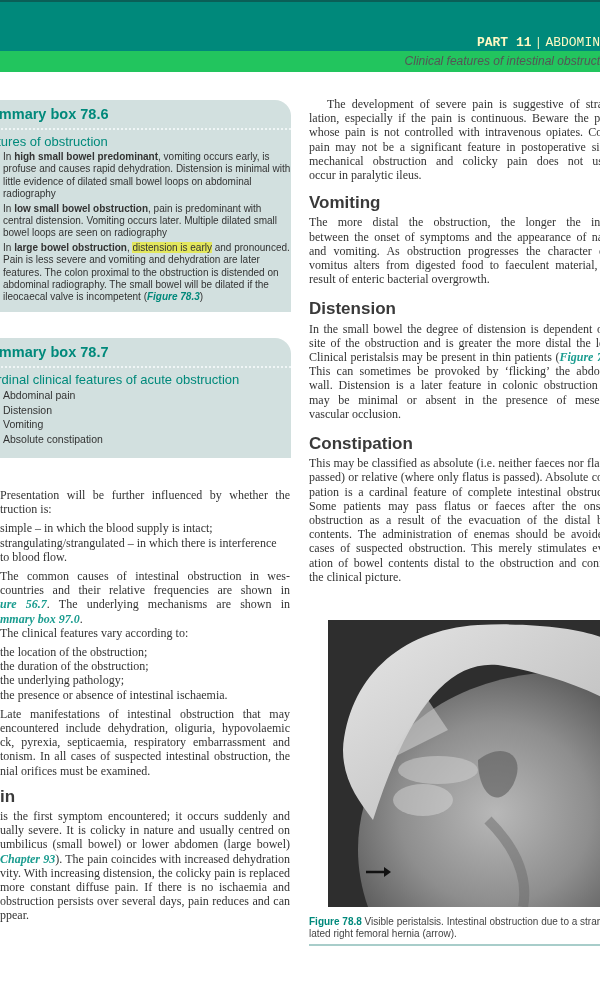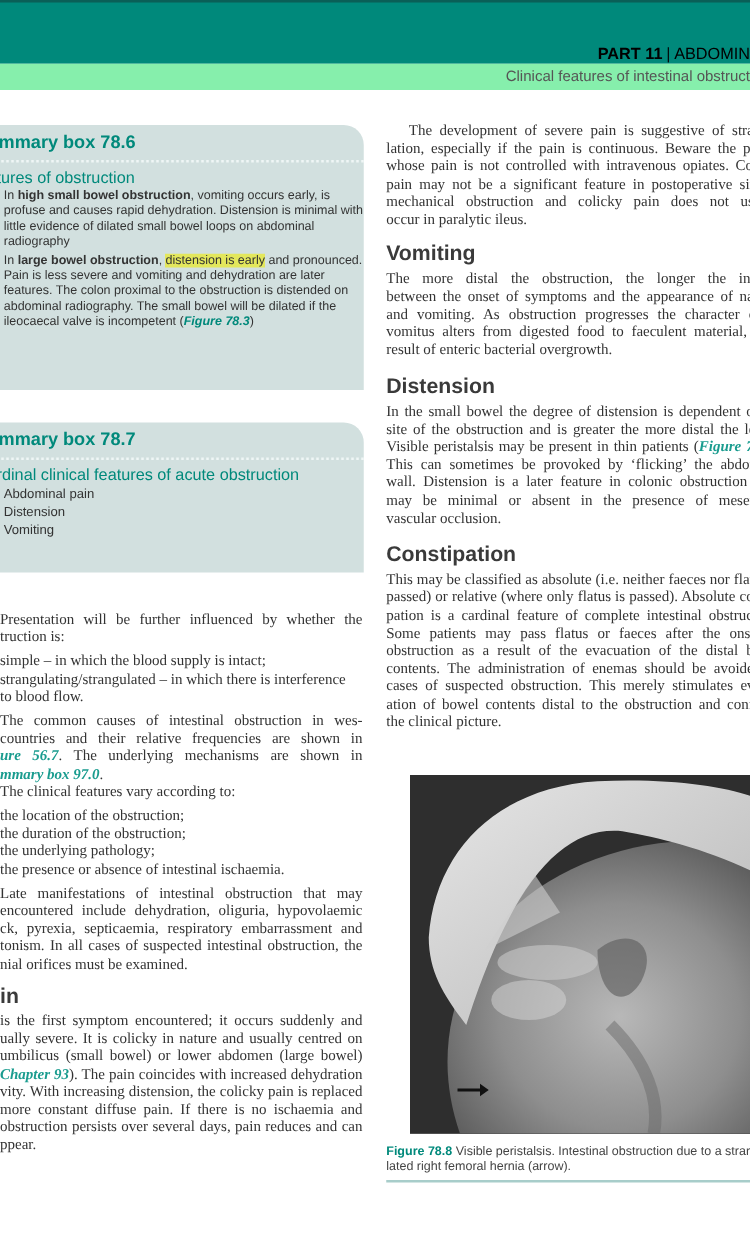--- a/index.html
+++ b/index.html
@@ -1,21 +1,21 @@
 <!DOCTYPE html>
 <html><head>
 <meta charset="utf-8">
 <style>
   html, body { margin:0; padding:0; }
   body { width:600px; height:1000px; overflow:hidden; background:#ffffff; position:relative; font-family:"Liberation Serif", serif; color:#333; }
   .topbar { position:absolute; left:0; top:0; width:600px; height:51px; background:#00897b; border-top:2px solid #0a5f57; box-sizing:border-box; }
-  .part { position:absolute; right:0; top:33px; color:#000000; font-family:Liberation Sans, sans-serif; font-size:13px; white-space:nowrap; }
+  .part { position:absolute; right:0; top:33px; color:#fef9c3; font-family:Liberation Mono, monospace; font-size:13px; white-space:nowrap; }
   .part b { font-weight:bold; }
   .part .sep { opacity:.9; margin:0 3px; }
-  .subbar { position:absolute; left:0; top:51px; width:600px; height:21px; background:#86efac; }
+  .subbar { position:absolute; left:0; top:51px; width:600px; height:21px; background:#22c55e;font-style:italic; }
   .subbar span { position:absolute; right:0; top:3px; font-family:"Liberation Sans", sans-serif; font-size:12px; color:#555; white-space:nowrap; }
 
   .box { position:absolute; left:-10px; width:301px; background:#d2e0df; border-radius:0 16px 0 0; font-family:"Liberation Sans", sans-serif; }
   .box .bt { color:#00897b; font-weight:bold; font-size:14.5px; padding:4px 0 0 0; margin-left:0; height:20px; line-height:20px; white-space:nowrap; }
   .box .dots { border-top:2px dotted #f0f6f6; margin:4px 0 0 0; }
   .box .sub { color:#00897b; font-size:13px; white-space:nowrap; margin-top:4px; }
   .box ul { list-style:none; margin:2px 0 0 0; padding:0 0 0 13px; }
   .box li { font-size:10px; line-height:12.3px; color:#333; margin-bottom:2.5px; }
   .box li b { font-weight:bold; }
   .hl { background:#e3e75c; }
@@ -45,33 +45,35 @@
 </div>
 <div class="subbar">
   <span>Clinical features of intestinal obstruct</span>
 </div>
 
 <div class="box" style="top:100px; height:212px;">
   <div class="bt">ummary box 78.6</div>
   <div class="dots"></div>
   <div class="sub">atures of obstruction</div>
   <ul>
-    <li><span>In </span><b>high small bowel obstruction</b><span>, vomiting occurs early, is profuse and causes rapid dehydration. Distension is minimal with little evidence of dilated small bowel loops on abdominal radiography</span></li>
+    <li><span>In </span><b>high small bowel predominant</b><span>, vomiting occurs early, is profuse and causes rapid dehydration. Distension is minimal with little evidence of dilated small bowel loops on abdominal radiography</span></li>
+    <li><span>In </span><b>low small bowel obstruction</b><span>, pain is predominant with central distension. Vomiting occurs later. Multiple dilated small bowel loops are seen on radiography</span></li>
     <li><span>In </span><b>large bowel obstruction</b><span>, </span><span class="hl">distension is early</span><span> and pronounced. Pain is less severe and vomiting and dehydration are later features. The colon proximal to the obstruction is distended on abdominal radiography. The small bowel will be dilated if the ileocaecal valve is incompetent (</span><span class="flink">Figure 78.3</span><span>)</span></li>
   </ul>
 </div>
 
 <div class="box box2" style="top:338px; height:120px;">
   <div class="bt">ummary box 78.7</div>
   <div class="dots"></div>
   <div class="sub">ardinal clinical features of acute obstruction</div>
   <ul>
     <li>Abdominal pain</li>
     <li>Distension</li>
     <li>Vomiting</li>
+    <li>Absolute constipation</li>
   </ul>
 </div>
 
 <div class="left" style="top:488px;">
   <p style="padding-left:10px; text-align-last:justify;">Presentation will be further influenced by whether the</p>
   <p style="padding-left:10px;">truction is:</p>
   <div style="height:5px"></div>
   <p style="padding-left:10px;">simple – in which the blood supply is intact;</p>
   <p style="padding-left:10px;">strangulating/strangulated – in which there is interference</p>
   <p style="padding-left:10px;">to blood flow.</p>
@@ -118,21 +120,21 @@
   <p style="text-align-last:justify;">The more distal the obstruction, the longer the inte</p>
   <p style="text-align-last:justify;">between the onset of symptoms and the appearance of nau</p>
   <p style="text-align-last:justify;">and vomiting. As obstruction progresses the character of</p>
   <p style="text-align-last:justify;">vomitus alters from digested food to faeculent material, a</p>
   <p>result of enteric bacterial overgrowth.</p>
 
   <div class="h2" style="margin-top:16px;">Distension</div>
   <div style="height:5px"></div>
   <p style="text-align-last:justify;">In the small bowel the degree of distension is dependent on</p>
   <p style="text-align-last:justify;">site of the obstruction and is greater the more distal the les</p>
-  <p style="text-align-last:justify;"><span>Visible peristalsis may be present in thin patients (</span><span class="lnk">Figure 78</span></p>
+  <p style="text-align-last:justify;"><span>Clinical peristalsis may be present in thin patients (</span><span class="lnk">Figure 78</span></p>
   <p style="text-align-last:justify;">This can sometimes be provoked by ‘flicking’ the abdom</p>
   <p style="text-align-last:justify;">wall. Distension is a later feature in colonic obstruction a</p>
   <p style="text-align-last:justify;">may be minimal or absent in the presence of mesent</p>
   <p>vascular occlusion.</p>
 
   <div class="h2" style="margin-top:16px;">Constipation</div>
   <div style="height:5px"></div>
   <p style="text-align-last:justify;">This may be classified as absolute (i.e. neither faeces nor flatu</p>
   <p style="text-align-last:justify;">passed) or relative (where only flatus is passed). Absolute con</p>
   <p style="text-align-last:justify;">pation is a cardinal feature of complete intestinal obstructi</p>

